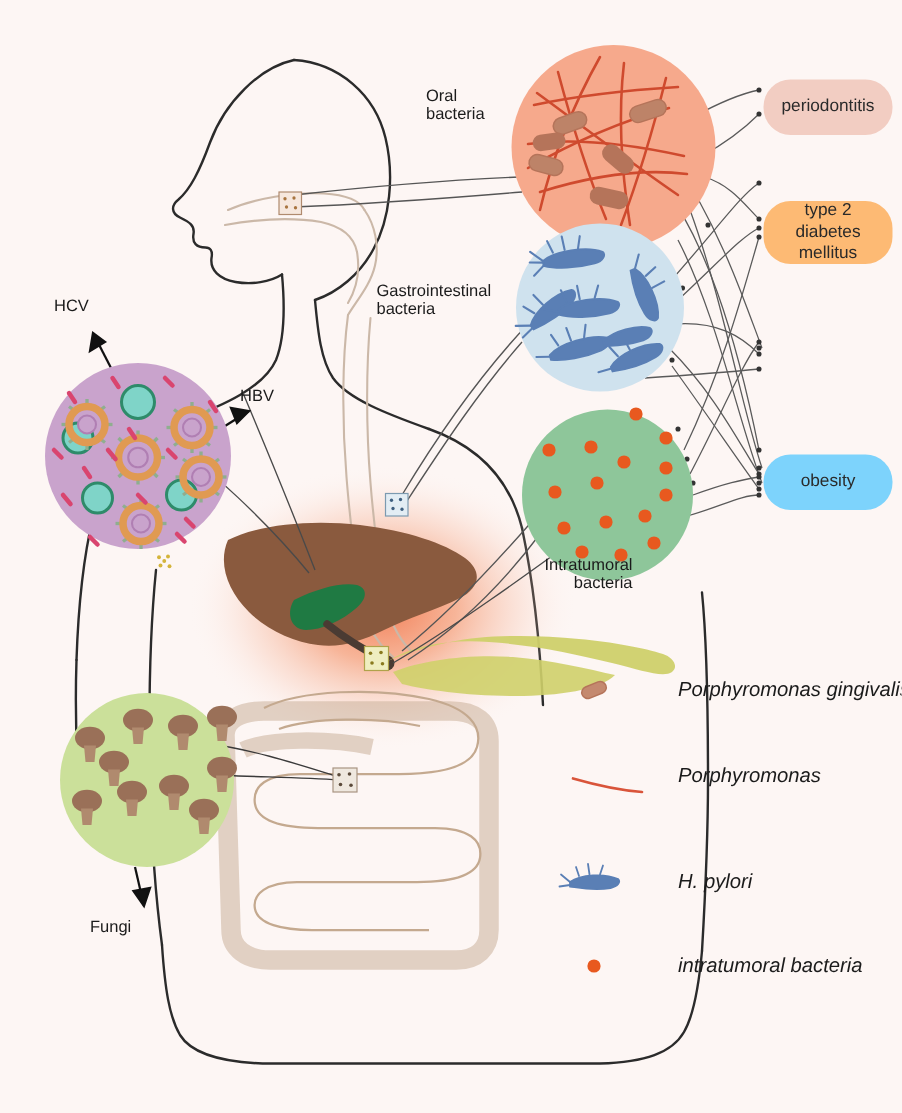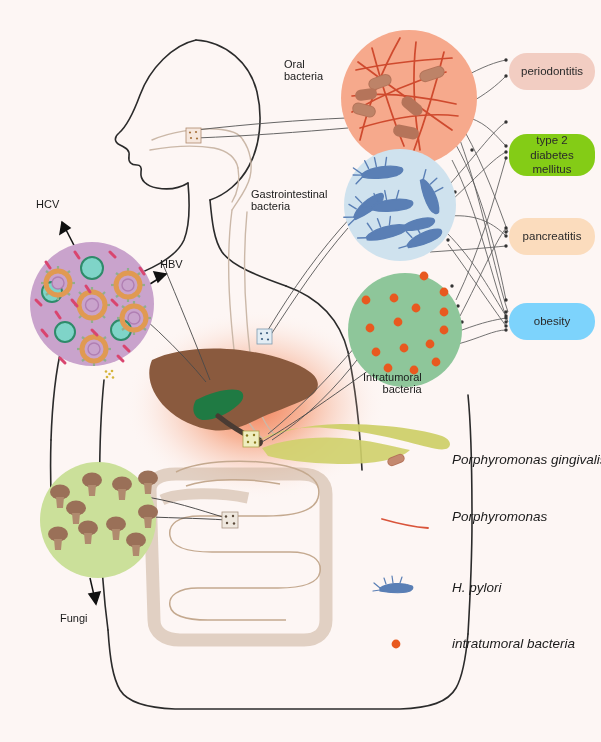--- a/index.html
+++ b/index.html
@@ -524,26 +524,23 @@
   <div class="lbl lbl-circle" style="left:363px;top:371px;text-align:right;">Intratumoral
 bacteria</div>
 
   <div class="lbl lbl-circle" style="left:36px;top:198px;">HCV</div>
   <div class="lbl lbl-circle" style="left:160px;top:258px;">HBV</div>
   <div class="lbl lbl-circle" style="left:60px;top:612px;">Fungi</div>
 
   <div class="dbox" style="left:509px;top:53px;width:86px;height:37px;background:#f2cdc2;">
     <span>periodontitis</span>
   </div>
-  <div class="dbox" style="left:509px;top:134px;width:86px;height:42px;background:#84cc16;">
+  <div class="dbox" style="left:509px;top:134px;width:86px;height:42px;background:#fdba74;">
     <span>type 2 diabetes
 mellitus</span>
-  </div>
-  <div class="dbox" style="left:509px;top:218px;width:86px;height:37px;background:#fbdcbd;">
-    <span>pancreatitis</span>
   </div>
   <div class="dbox" style="left:509px;top:303px;width:86px;height:37px;background:#7dd3fc;">
     <span>obesity</span>
   </div>
 
   <div class="leg-txt" style="left:452px;top:452px;">Porphyromonas gingivalis</div>
   <div class="leg-txt" style="left:452px;top:509px;">Porphyromonas</div>
   <div class="leg-txt" style="left:452px;top:580px;">H. pylori</div>
   <div class="leg-txt" style="left:452px;top:636px;">intratumoral bacteria</div>
 

